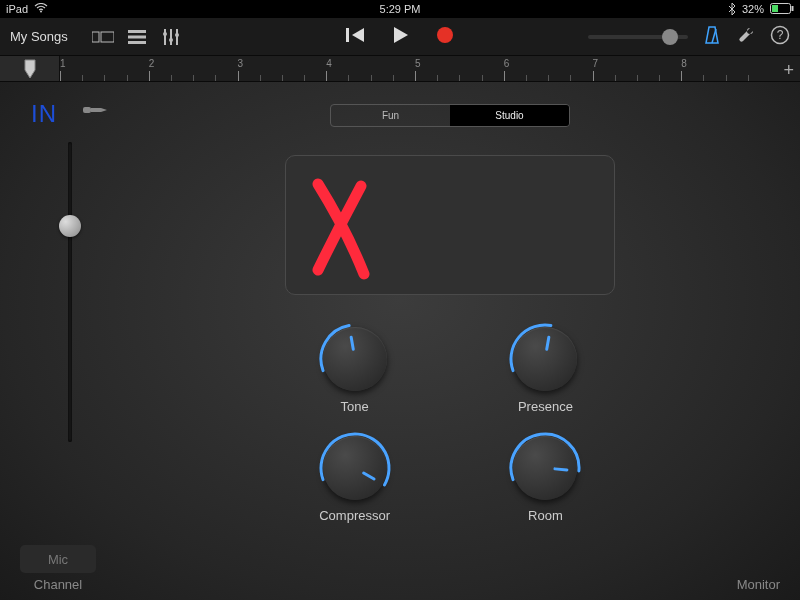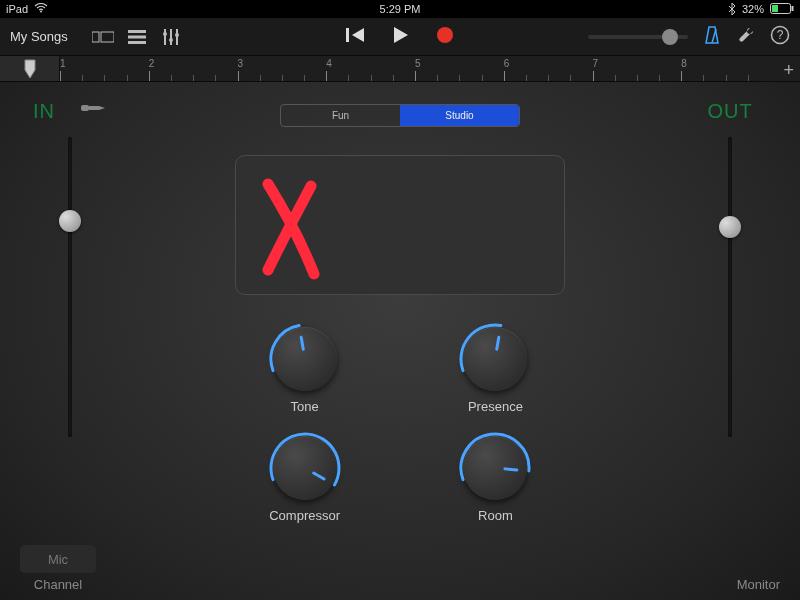--- a/index.html
+++ b/index.html
@@ -21,27 +21,27 @@
   .ruler-num { position: absolute; top: 2px; font-size: 10px; color: #888; }
   .ruler-tick { position: absolute; bottom: 0; width: 1px; height: 6px; background: #555; }
   .ruler-tick.major { height: 10px; background: #888; }
   .add-track { position: absolute; right: 6px; top: 4px; color: #aaa; font-size: 18px; }
   
   .main { position: relative; padding: 18px 20px 0 20px; }
   .top-row { display: flex; align-items: flex-start; }
   .col-in { width: 100px; text-align: center; }
   .col-center { flex: 1; display: flex; flex-direction: column; align-items: center; }
   .col-out { width: 100px; text-align: center; }
-  .inout-label { font-size: 20px; font-weight: 300; color: #15803d; letter-spacing: 1px; }
+  .inout-label { font-size: 24px; font-weight: 300; color: #1d4ed8; letter-spacing: 1px; }
   .plug-icon { margin-left: 20px; position: relative; top: -2px; }
   .in-head { display:flex; align-items:center; justify-content:center; gap:4px;}
   
   .segmented { display: flex; border: 1px solid #555; border-radius: 4px; overflow: hidden; width: 240px; margin-top: 4px; }
   .segmented .seg { flex: 1; text-align: center; font-size: 10px; padding: 5px 0; color: #bbb; }
-  .segmented .seg.active { background: #1d4ed8; color: #eee; }
+  .segmented .seg.active { background: #000000; color: #eee; }
   
   .preset-panel { margin-top: 28px; width: 330px; height: 140px; background: #303030; border: 1px solid #4a4a4a; border-radius: 10px; display: flex; align-items: center; justify-content: center; gap: 40px; position: relative; }
   .annotation-x { position: absolute; left: 20px; top: 18px; }
   .preset-inner { display:flex; flex-direction:column; align-items:center; gap:8px;}
   .preset-label { color: #ddd; font-size: 16px; }
   
   .vslider { position: relative; width: 30px; height: 300px; margin: 14px auto 0 auto; }
   .vslider .track { position: absolute; left: 50%; transform: translateX(-50%); width: 4px; height: 100%; background: #1a1a1a; border-radius: 2px; box-shadow: inset 0 0 3px #000; }
   .vslider .thumb { position: absolute; left: 50%; transform: translate(-50%, -50%); width: 22px; height: 22px; border-radius: 50%; background: radial-gradient(circle at 30% 30%, #ddd, #888); box-shadow: 0 1px 3px rgba(0,0,0,0.6); }
   
@@ -253,27 +253,20 @@
               <svg viewBox="0 0 76 76">
                 <path d="M 6.050450893279113 49.628684873072736 A 34 34 0 1 1 71.87061973511935 40.96329525342038" stroke="#4aa3ff" stroke-width="3" fill="none" stroke-linecap="round"></path>
                 <line x1="47.96194698091745" y1="38.87155742747658" x2="59.916283358018404" y2="39.91742634044848" stroke="#4aa3ff" stroke-width="3" stroke-linecap="round"></line>
               </svg>
             </div>
             <div class="knob-label">Room</div>
           </div>
         </div>
     </div>
 
-    <div class="col-out">
-      <span class="inout-label">OUT</span>
-      <div class="vslider">
-        <div class="track"></div>
-        <div class="thumb" id="out-thumb" style="top: 30%;"></div>
-      </div>
-    </div>
   </div>
 </div>
 
 <div class="bottom-left">
   <div class="pill-btn">Mic</div>
   <div class="sub-label">Channel</div>
 </div>
 <div class="bottom-right">
   <div class="sub-label">Monitor</div>
 </div>

